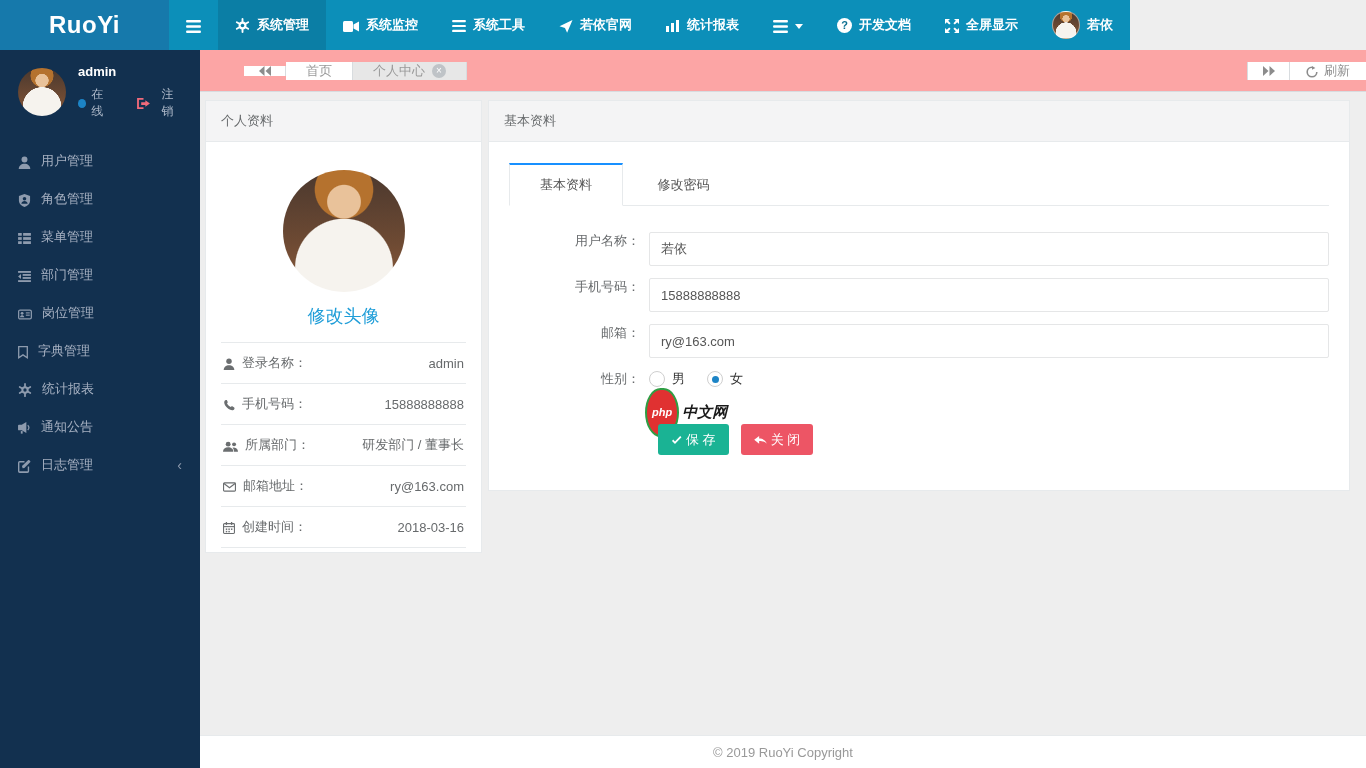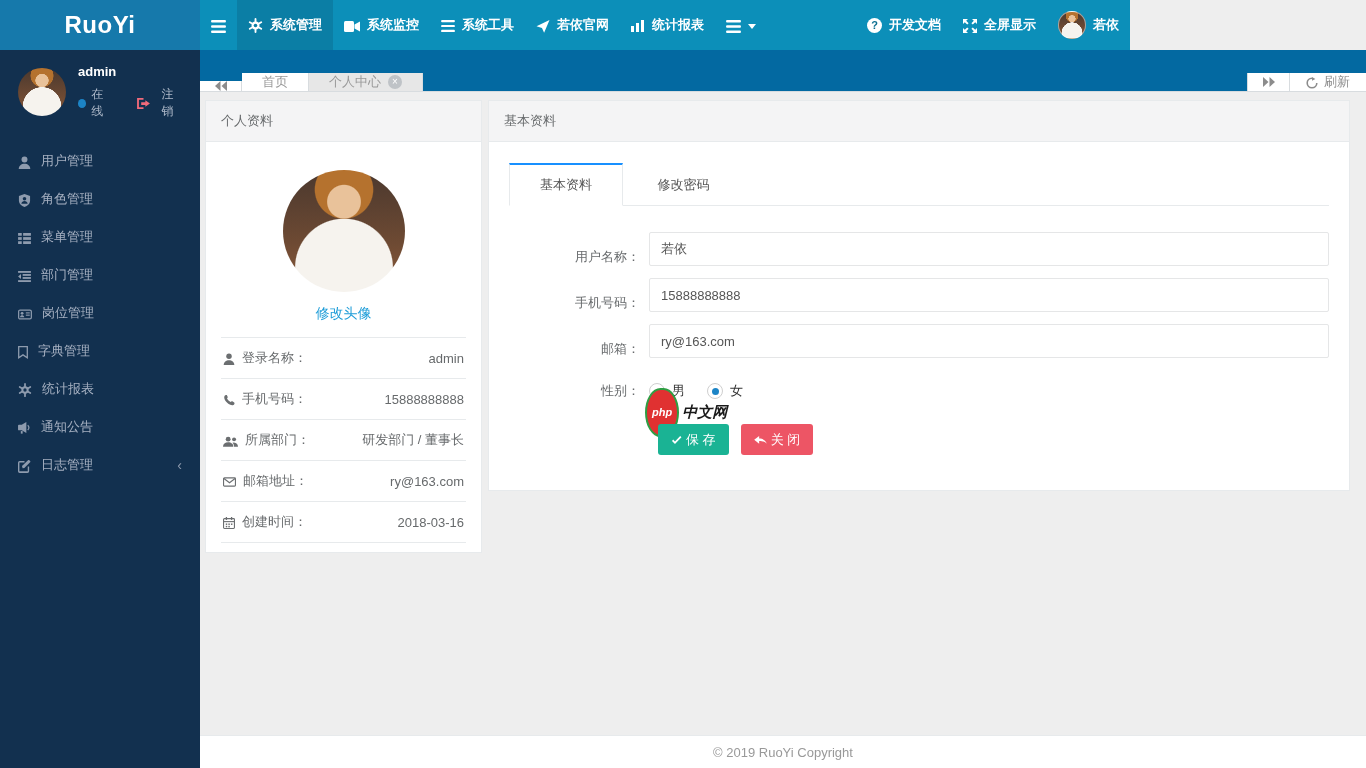--- a/index.html
+++ b/index.html
@@ -5,21 +5,21 @@
   * { margin:0; padding:0; box-sizing:border-box; }
   html,body { width:1366px; height:768px; overflow:hidden;
     font-family:"Liberation Sans","DejaVu Sans",sans-serif; background:#eeeeee; }
   svg { display:inline-block; vertical-align:middle; }
 
   
   .topbar { position:absolute; top:0; left:0; width:1130px; height:50px; display:flex; z-index:30; }
   .logo { width:200px; height:50px; background:#1679ab; color:#fff; font-size:24px; font-weight:600;
     text-align:center; line-height:50px; letter-spacing:.5px; cursor:pointer; }
   .navbar { flex:1; background:#0c8fb9; display:flex; align-items:stretch; color:#fff; }
-  .nav-item { display:flex; align-items:center; gap:7px; padding:0 11px; font-size:13px; font-weight:bold;
+  .nav-item { display:flex; align-items:center; gap:7px; padding:0 17px; font-size:13px; font-weight:bold;
     cursor:pointer; white-space:nowrap; }
   .nav-item.active { background:#0b7ea5; }
   .nav-item svg, .nav-item .qc { flex:none; }
   .hole { fill:#0c8fb9; }
   .nav-item.active .hole { fill:#0b7ea5; }
   .nav-right { margin-left:auto; display:flex; }
   .qc { width:15px; height:15px; border-radius:50%; background:#fff; color:#0c6f91; font-size:11px;
     font-weight:bold; display:inline-flex; align-items:center; justify-content:center; }
   .nav-avatar { width:28px; height:28px; border-radius:50%; border:1px solid rgba(255,255,255,.5); }
 
@@ -42,21 +42,21 @@
   .side-item { display:flex; align-items:center; gap:10px; padding:0 18px; height:38px; color:#a7b1c2;
     font-size:13px; cursor:pointer; }
   .side-item svg { color:#8e9bae; }
   .side-item .hole { fill:#12304f; }
   .side-item .chev { margin-left:auto; font-size:14px; color:#8e9bae; }
 
   
   .main { position:absolute; top:50px; left:200px; right:0; bottom:0; display:flex; flex-direction:column;
     background:#eeeeee; }
 
-  .tabbar { height:42px; background:#0369a1; border-bottom:1px solid #d8dcdf; display:flex; align-items:flex-end; flex:none; }
+  .tabbar { height:42px; background:#fca5a5; border-bottom:1px solid #d8dcdf; display:flex; align-items:center; flex:none;padding-left:44px; }
   .tab-scroll { width:42px; background:#fff; border-right:1px solid #d8dcdf; display:flex; align-items:center;
     justify-content:center; color:#8c8c8c; cursor:pointer; }
   .tab { display:flex; align-items:center; gap:7px; padding:0 20px; font-size:13px; color:#999;
     background:#fff; border-right:1px solid #d8dcdf; cursor:pointer; }
   .tab.active { background:#e7e7e7; }
   .tab-close { width:14px; height:14px; border-radius:50%; background:#bfc3c7; color:#fff; font-size:10px;
     line-height:14px; text-align:center; cursor:pointer; }
   .tabbar-right { margin-left:auto; display:flex; }
   .tab-refresh { display:flex; align-items:center; gap:6px; padding:0 16px; background:#fff;
     border-left:1px solid #d8dcdf; color:#8c8c8c; font-size:13px; cursor:pointer; }
@@ -64,35 +64,35 @@
   .content { flex:1; display:flex; align-items:flex-start; gap:6px; padding:8px 16px 0 5px; overflow:hidden; }
   .panel { background:#fff; border:1px solid #e7eaec; }
   .panel-header { background:#f4f4f5; border-bottom:1px solid #e7eaec; padding:0 15px; height:41px;
     display:flex; align-items:center; font-size:13px; color:#676a6c; }
   .panel-profile { width:277px; flex:none; height:453px; }
   .panel-detail { flex:1; height:391px; }
 
   
   .profile-body { padding:14px 15px 0 15px; text-align:center; }
   .big-avatar { width:122px; height:122px; border-radius:50%; margin:14px auto 12px auto; cursor:pointer; }
-  .change-avatar { color:#1e9dd8; font-size:14px; cursor:pointer; display:inline-block; margin-bottom:14px; }
+  .change-avatar { color:#1e9dd8; font-size:18px; cursor:pointer; display:inline-block; margin-bottom:14px; }
   .plist { text-align:left; border-top:1px solid #e7eaec; }
   .plist-row { display:flex; align-items:center; padding:11px 2px; border-bottom:1px solid #e7eaec;
     font-size:13px; color:#676a6c; }
   .plist-row svg { color:#6b6e70; margin-right:7px; flex:none; }
   .plist-val { margin-left:auto; text-align:right; }
 
   
   .detail-body { padding:20px; }
   .tabs-header { border-bottom:1px solid #e7eaec; }
   .dtab { display:inline-block; padding:11px 30px; font-size:13px; color:#555; cursor:pointer;
     position:relative; top:1px; }
   .dtab.active { background:#fff; border:1px solid #e7eaec; border-bottom-color:#fff; border-top:2px solid #1890ff; }
   .form { padding-top:26px; }
-  .form-row { display:flex; align-items:flex-end; margin-bottom:12px; }
+  .form-row { display:flex; align-items:flex-start; margin-bottom:12px; }
   .form-label { width:140px; text-align:right; padding-right:9px; font-size:13px; color:#676a6c; flex:none; }
   .form-input { flex:1; height:34px; border:1px solid #e5e6e7; border-radius:2px; padding:0 11px;
     font-size:13px; color:#555; font-family:inherit; outline:none; }
   .gender-row { margin-bottom:2px; height:30px; }
   .radio { display:inline-flex; align-items:center; gap:7px; margin-right:22px; font-size:13px; color:#333; cursor:pointer; }
   .rdot { width:16px; height:16px; border-radius:50%; border:1px solid #cfcfcf; background:#fff;
     display:inline-flex; align-items:center; justify-content:center; }
   .radio.checked .rdot::after { content:""; width:7px; height:7px; border-radius:50%; background:#1c84c6; }
   .watermark { margin-left:136px; height:20px; display:flex; align-items:center; gap:3px; }
   .wm-php { background:#e03131; border:2px solid #2f9e44; color:#fff; font-style:italic; font-weight:bold;

